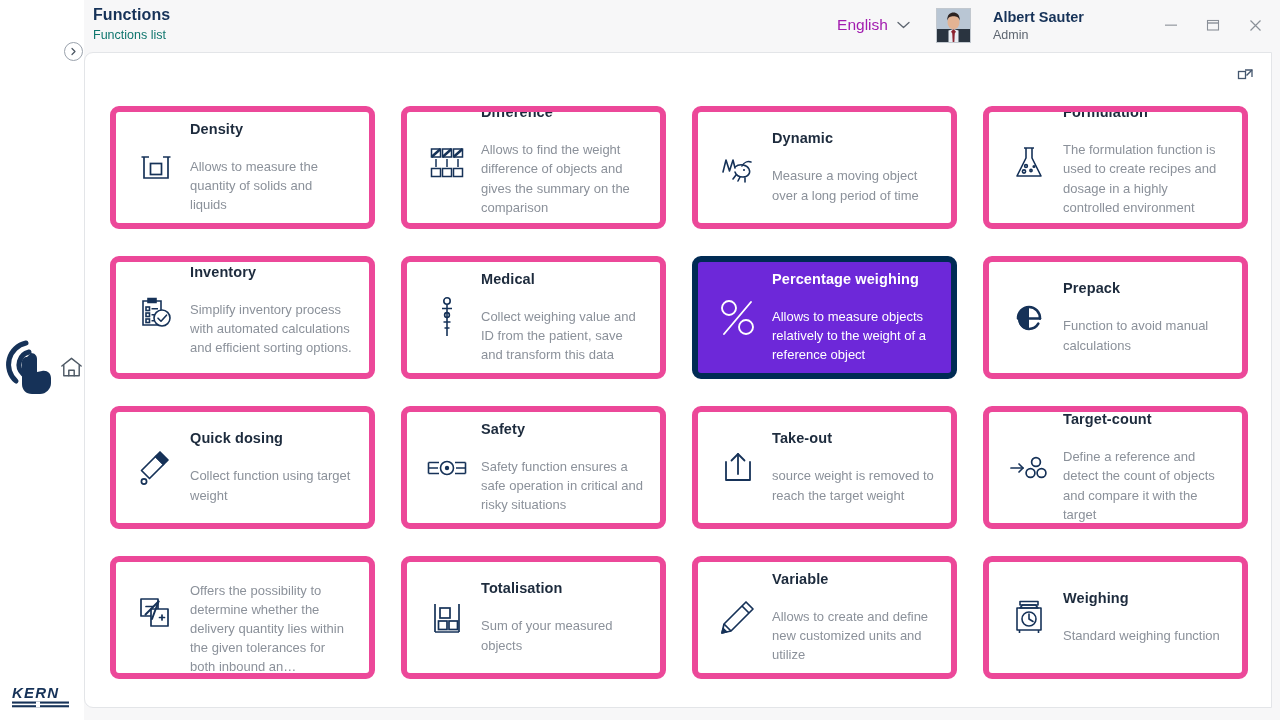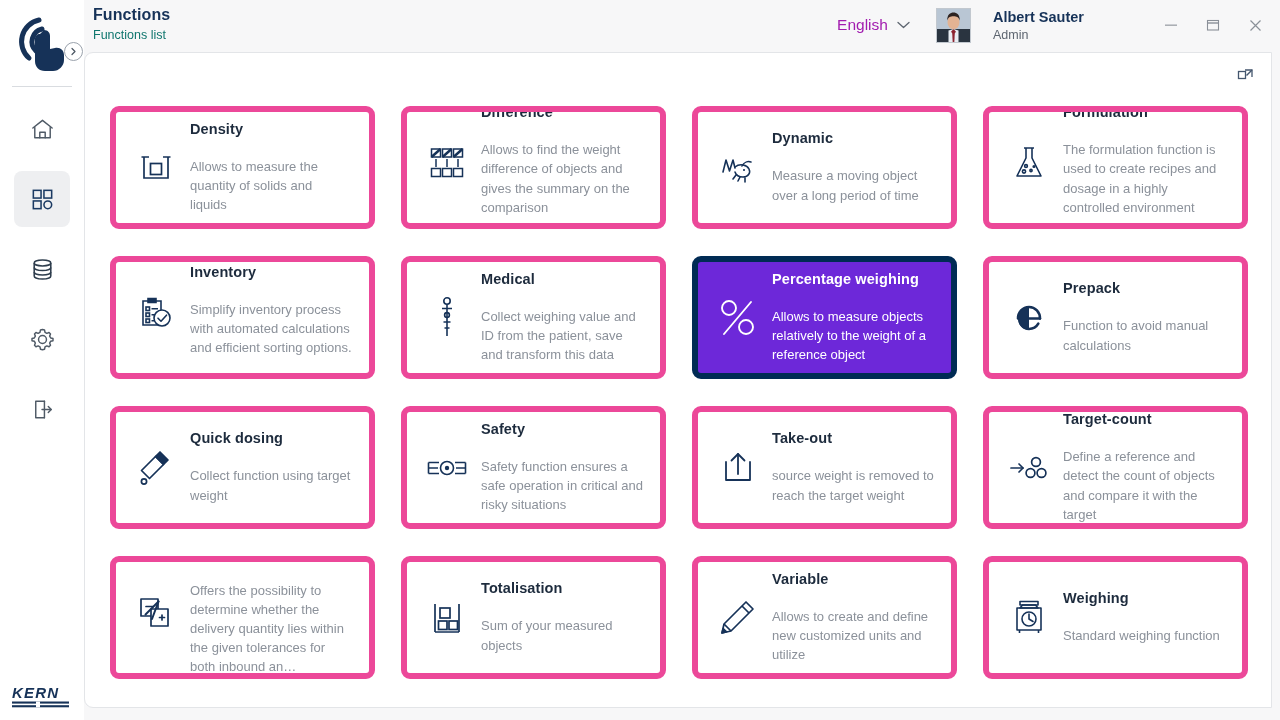--- a/index.html
+++ b/index.html
@@ -9,21 +9,21 @@
     background: #ffffff;
     font-family: "Liberation Sans", sans-serif;
     -webkit-font-smoothing: antialiased;
   }
   #app { position: relative; width: 1280px; height: 720px; background: #f7f7f8; }
 
   
   #sidebar {
     position: absolute; left: 0; top: 0; width: 84px; height: 720px;
     background: #ffffff;
-    display: flex; flex-direction: column; align-items: center;
+    display: flex; flex-direction: row; align-items: center;
   }
   #brand-logo {
     margin-top: 12px; width: 62px; height: 62px;
     display: flex; align-items: center; justify-content: center;
   }
   #sidebar-divider {
     width: 60px; height: 1px; background: #d9dce0; margin-top: 12px;
   }
   .nav-item {
     width: 56px; height: 56px; margin-top: 14px; border-radius: 8px;

